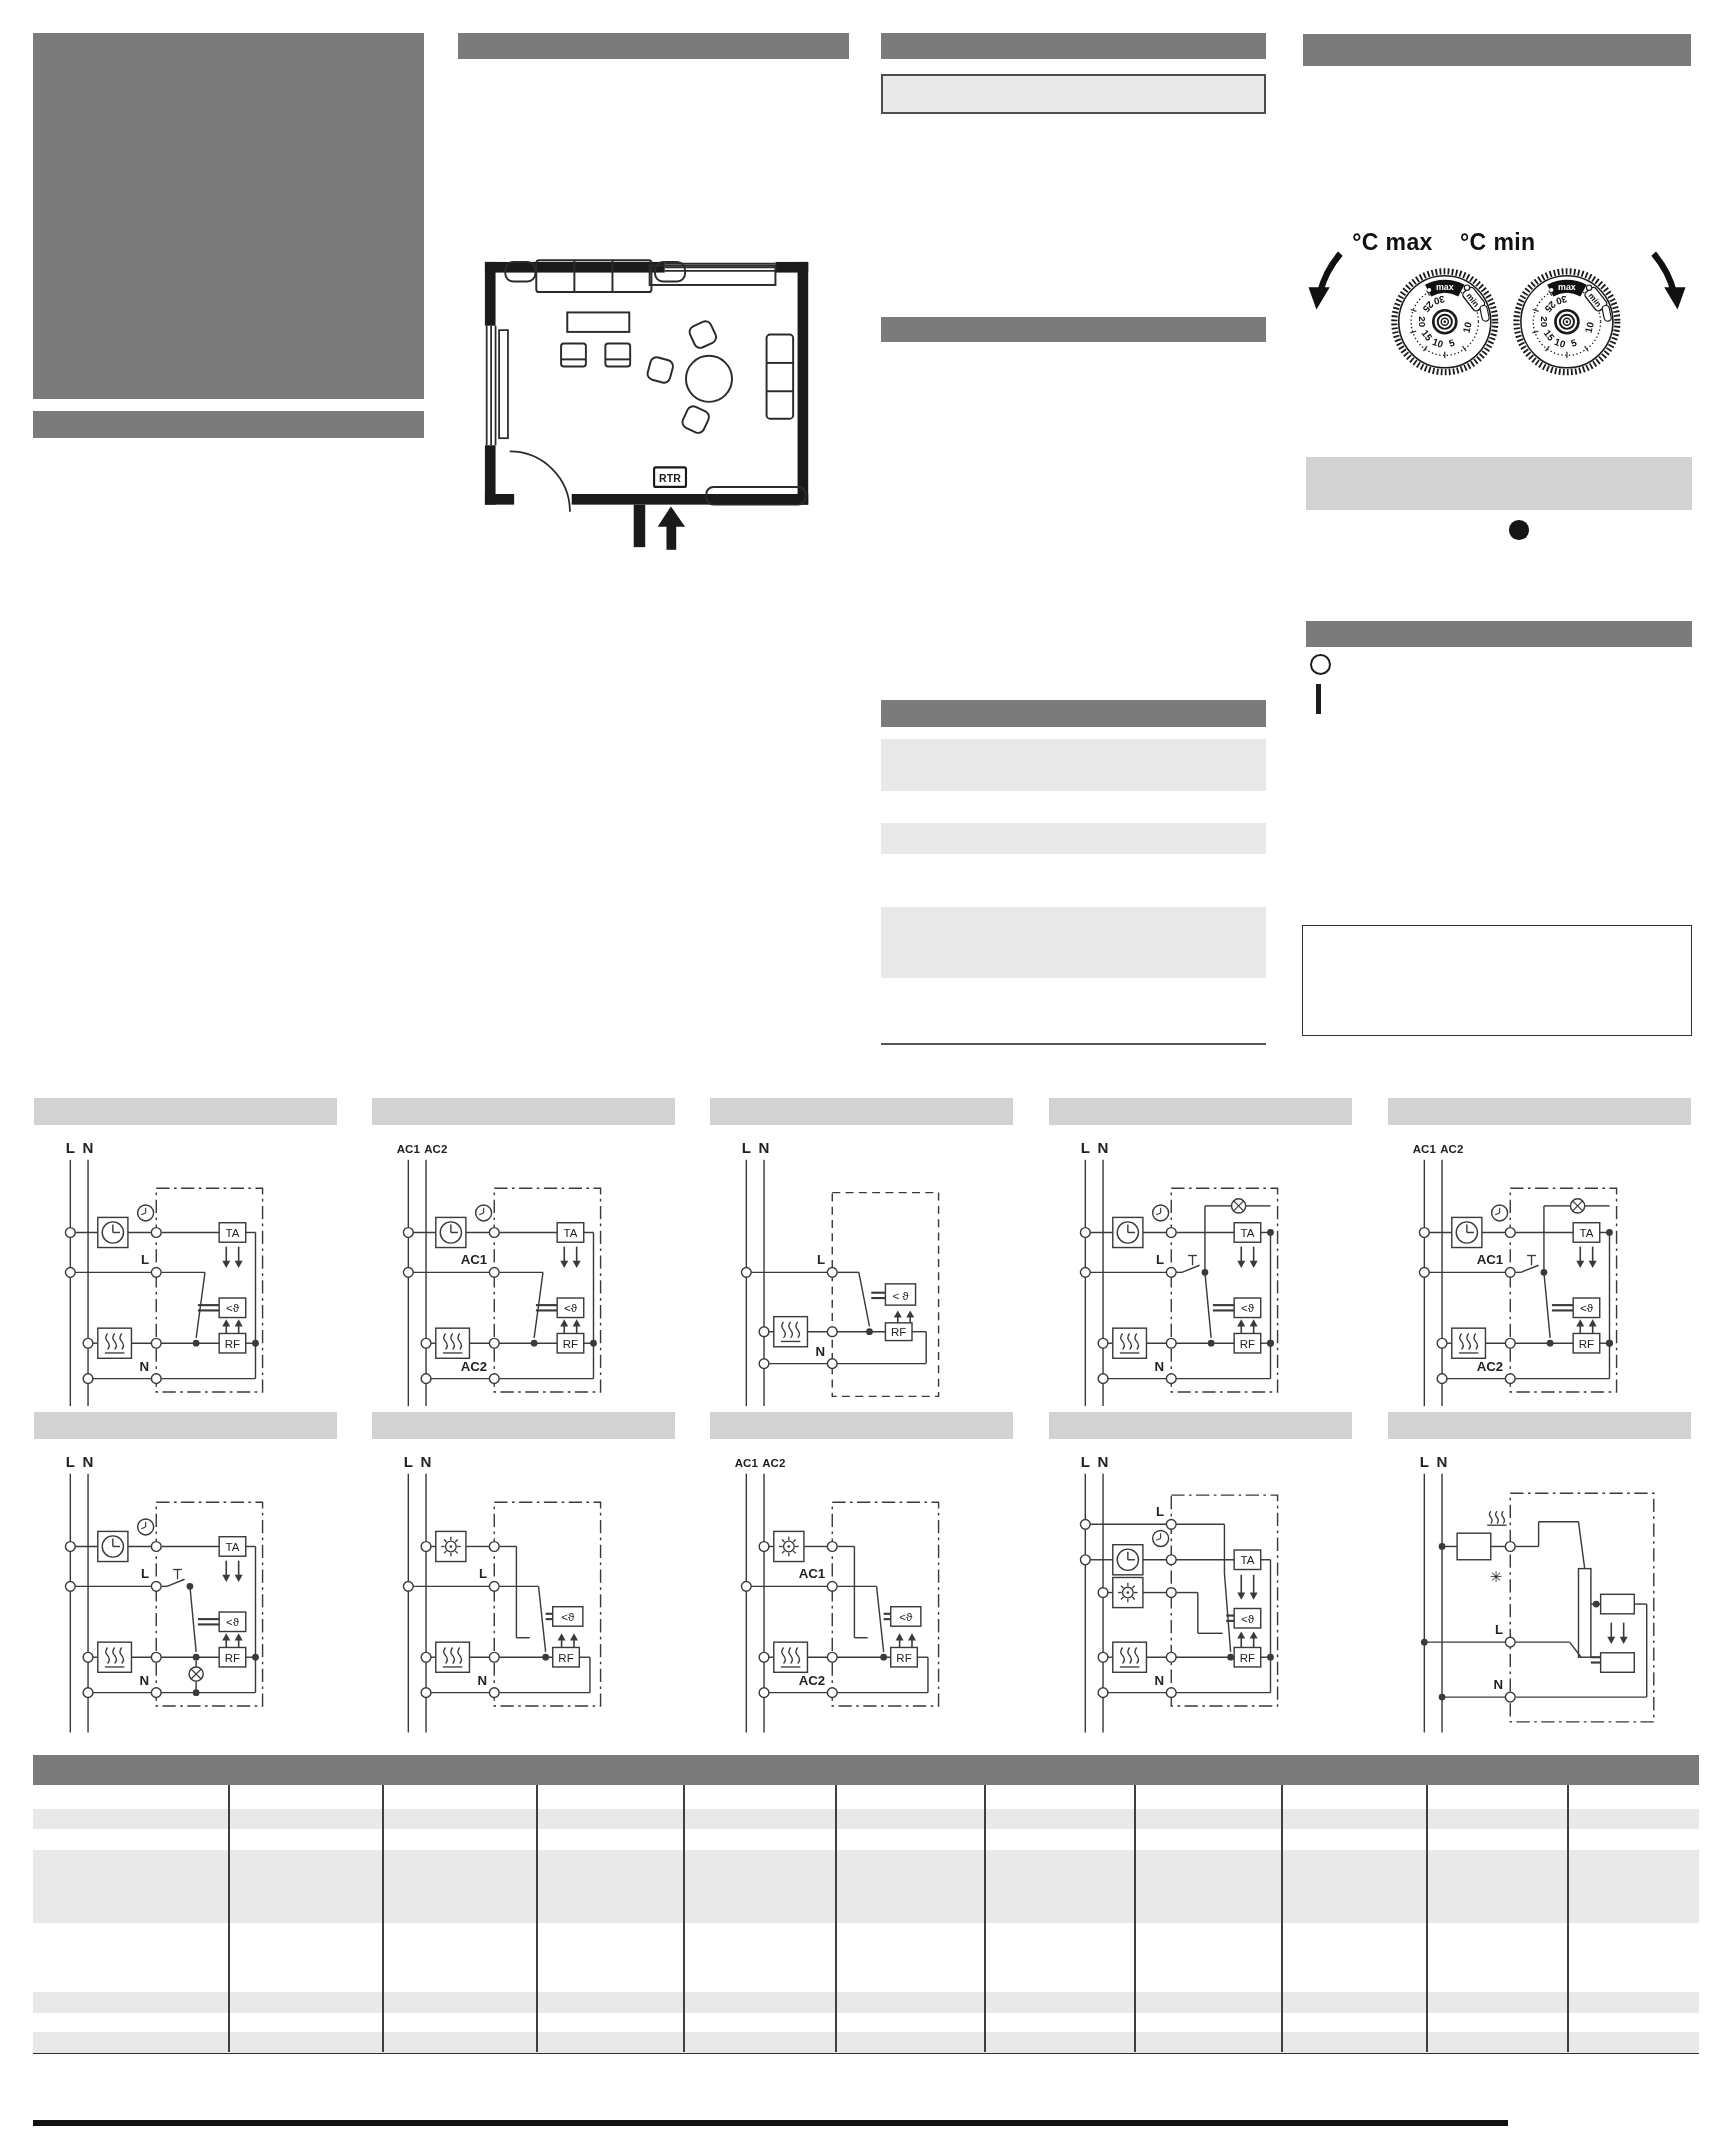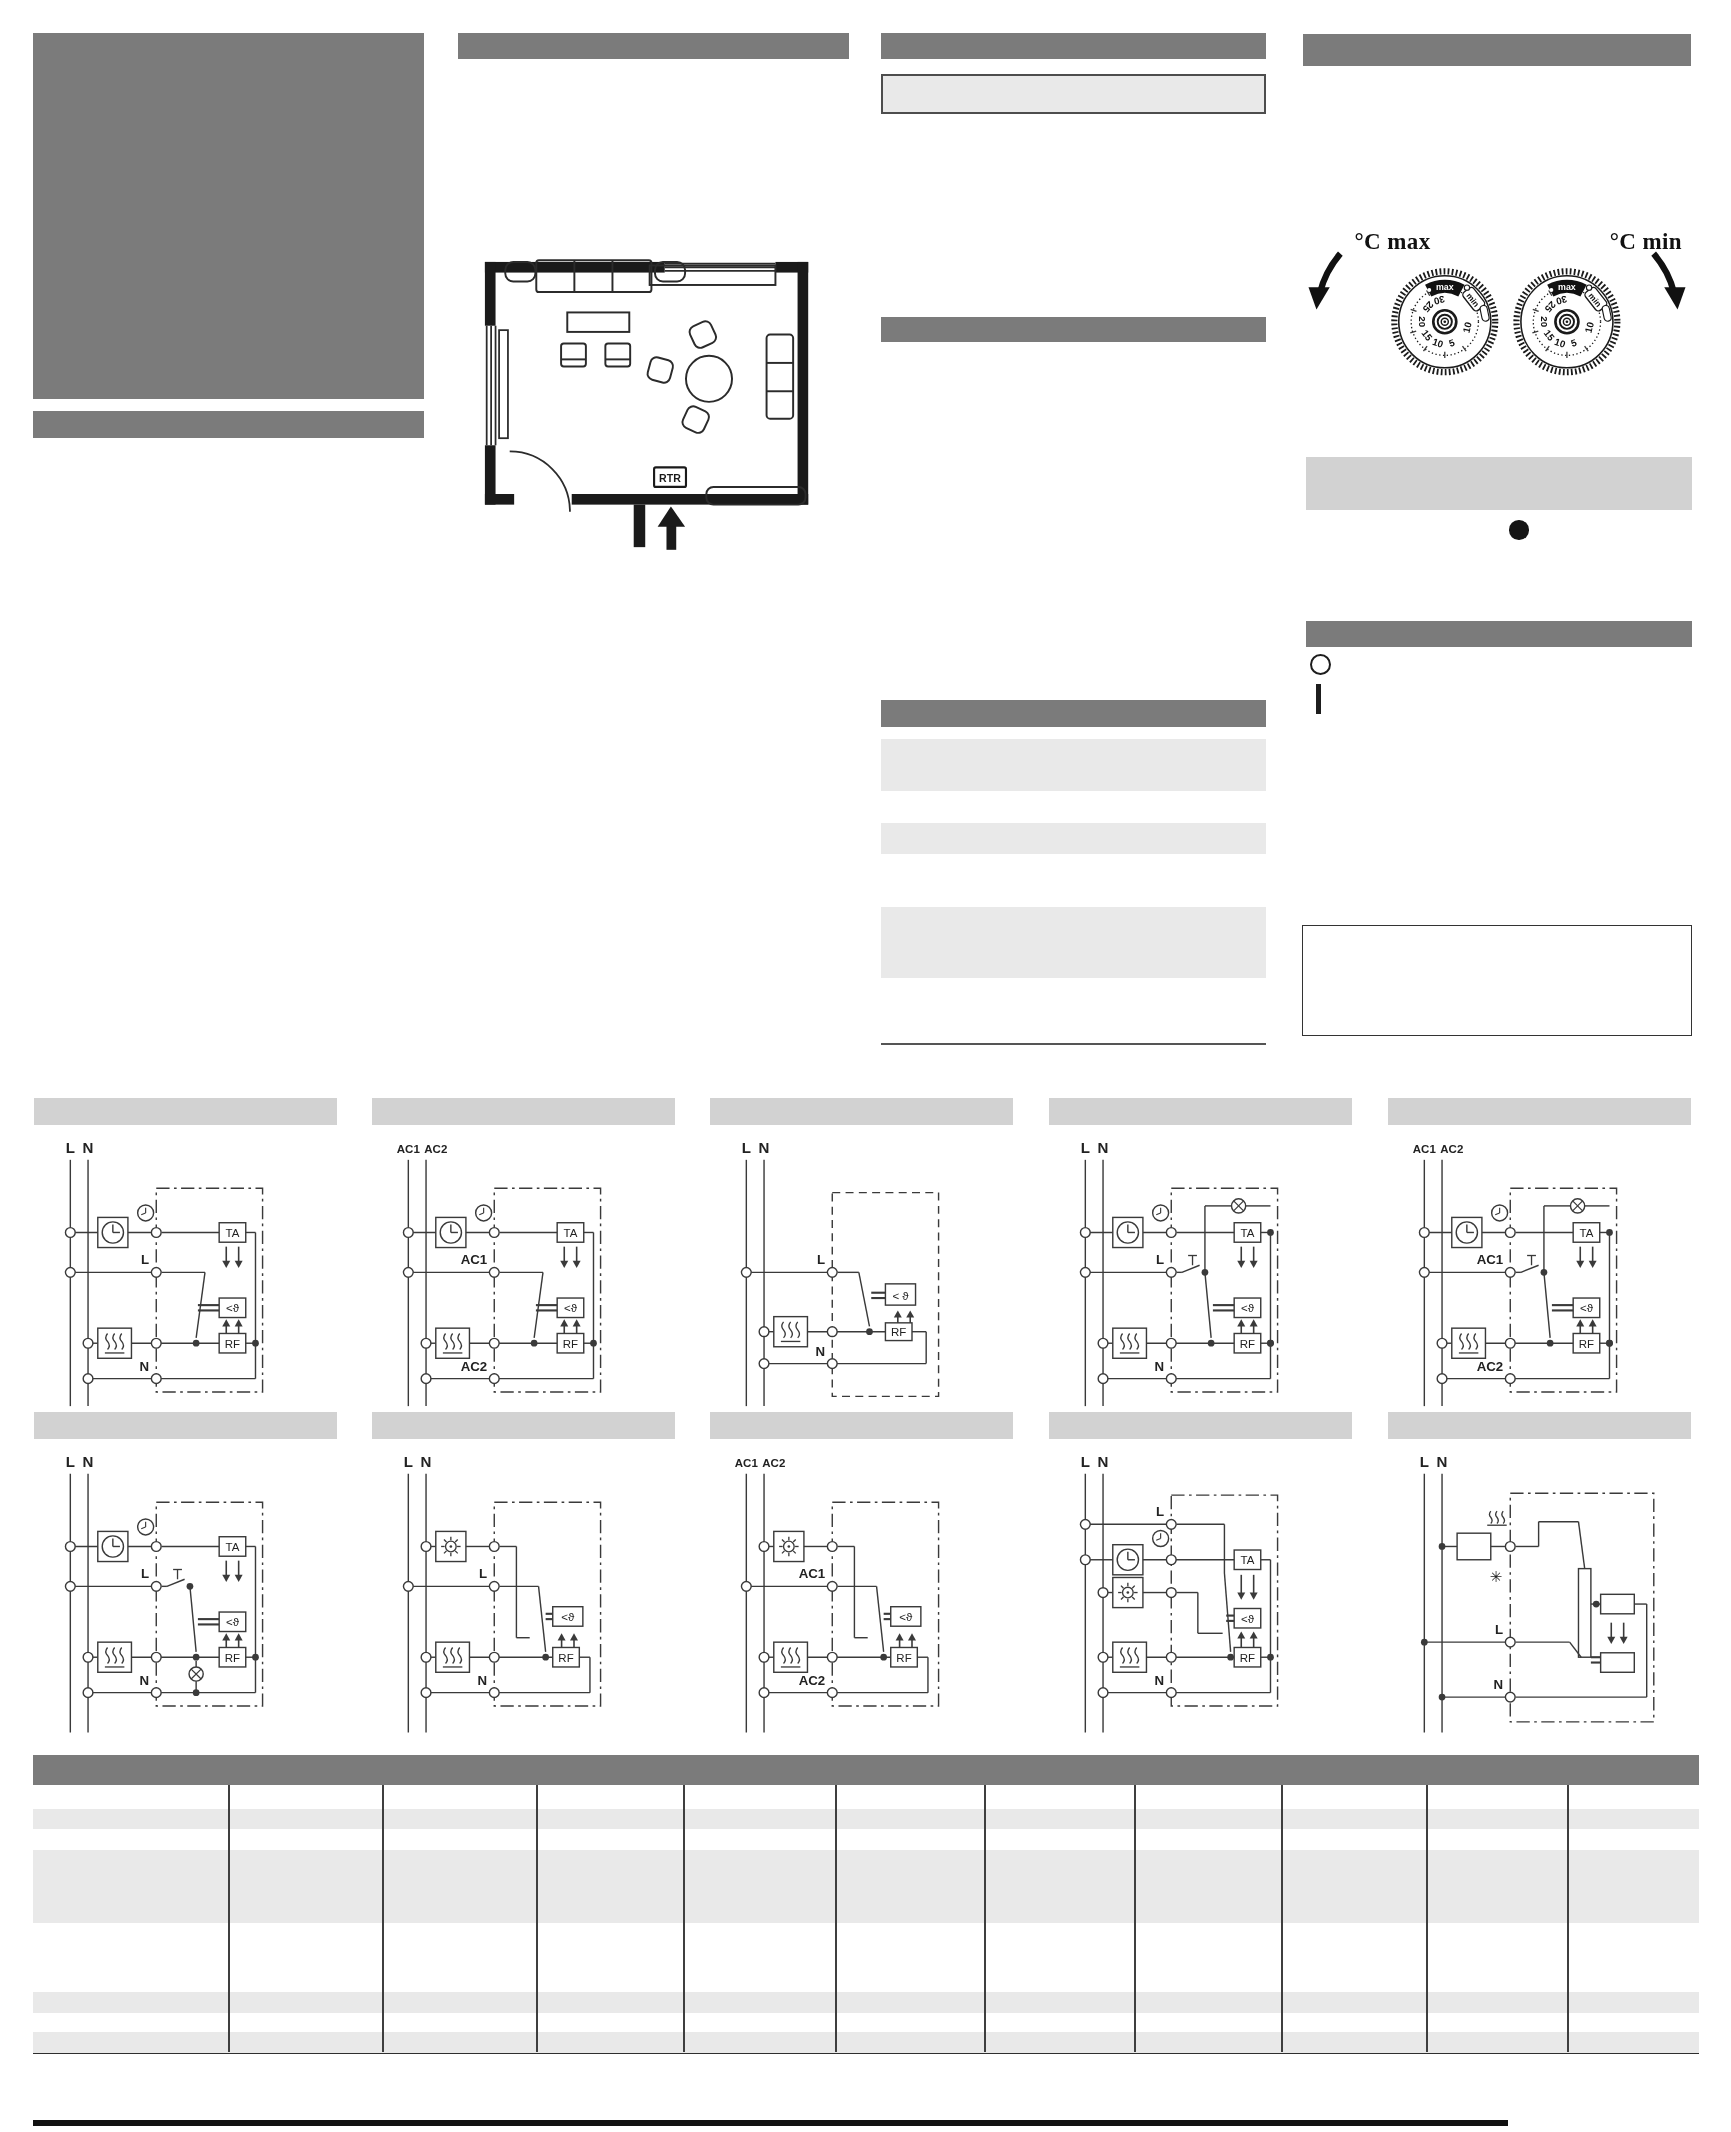--- a/index.html
+++ b/index.html
@@ -6,21 +6,21 @@
   .page{position:relative;width:1732px;height:2132px;background:#fff;overflow:hidden;}
   .abs{position:absolute;}
   .dark{background:#7b7b7b;}
   .lblk{background:#e9e9e9;}
   .notebox{background:#e9e9e9;border:2.7px solid #4d4d4d;box-sizing:border-box;}
   .outline-box{border:1.8px solid #333;box-sizing:border-box;background:#fff;}
   .rule{border-top:2.7px solid #555;}
   .dot-black{background:#151515;border-radius:50%;}
   .circ-outline{border:2.7px solid #1d1d1d;border-radius:50%;box-sizing:border-box;background:#fff;}
   .vbar{background:#1d1d1d;}
-  .dial-heading{font-weight:bold;font-size:23px;color:#111;letter-spacing:0.4px;font-family:Liberation Serif, serif;}
+  .dial-heading{font-weight:bold;font-size:23px;color:#111;letter-spacing:0.4px;}
   .diag-header{position:absolute;width:303px;height:26.6px;background:#d2d2d2;}
   .tbl-band{position:absolute;left:0;width:100%;}
   .tbl-div{position:absolute;top:0;width:1.8px;height:100%;background:#3f3f3f;}
   .tbl-body{border-bottom:2.7px solid #2e2e2e;box-sizing:border-box;}
   svg text{font-family:"Liberation Sans",sans-serif;}
   .botbar{background:#111;}
 </style>
 </head>
 <body>
 
@@ -94,21 +94,21 @@
   <div class="abs dark" style="left:881px;top:317px;width:385px;height:25px"></div>
   <div class="abs dark" style="left:881px;top:700px;width:385px;height:26.6px"></div>
   <div class="abs lblk" style="left:881px;top:739px;width:385px;height:52px"></div>
   <div class="abs lblk" style="left:881px;top:823px;width:385px;height:31px"></div>
   <div class="abs lblk" style="left:881px;top:907px;width:385px;height:71px"></div>
   <div class="abs rule" style="left:881px;top:1043px;width:385px;height:0"></div>
 
   <div class="abs dark" style="left:1303px;top:34px;width:388px;height:32px"></div>
 
   <div class="abs dial-heading" style="left:1328px;top:229px;width:129px;text-align:center">°C max</div>
-  <div class="abs dial-heading" style="left:1553px;top:229px;width:129px;text-align:right">°C min</div>
+  <div class="abs dial-heading" style="left:1460px;top:229px;width:129px;text-align:left">°C min</div>
 
   <svg id="dials" class="abs" style="left:1303px;top:220px" width="388" height="177" viewBox="0 0 438 200">
       <g>
         <circle cx="160" cy="115" r="57" fill="#fff" stroke="#1a1a1a" stroke-width="7" stroke-dasharray="2 2.6"></circle>
         <circle cx="160" cy="115" r="52" fill="#fff" stroke="#1a1a1a" stroke-width="1.8"></circle>
         <circle cx="160" cy="115" r="38" fill="none" stroke="#1a1a1a" stroke-width="1.5" stroke-dasharray="1.5 2.8"></circle>
         <line x1="179.98469857794407" y1="142.5065778087482" x2="184.0991953439914" y2="148.16969676937285" stroke="#3a3a3a" stroke-width="1.5"></line>
         <line x1="160" y1="149" x2="160" y2="156" stroke="#3a3a3a" stroke-width="1.5"></line>
         <line x1="140.01530142205593" y1="142.5065778087482" x2="135.9008046560086" y2="148.16969676937285" stroke="#3a3a3a" stroke-width="1.5"></line>
         <line x1="127.66407844596478" y1="125.50657780874822" x2="121.0066828318987" y2="127.66969676937285" stroke="#3a3a3a" stroke-width="1.5"></line>

